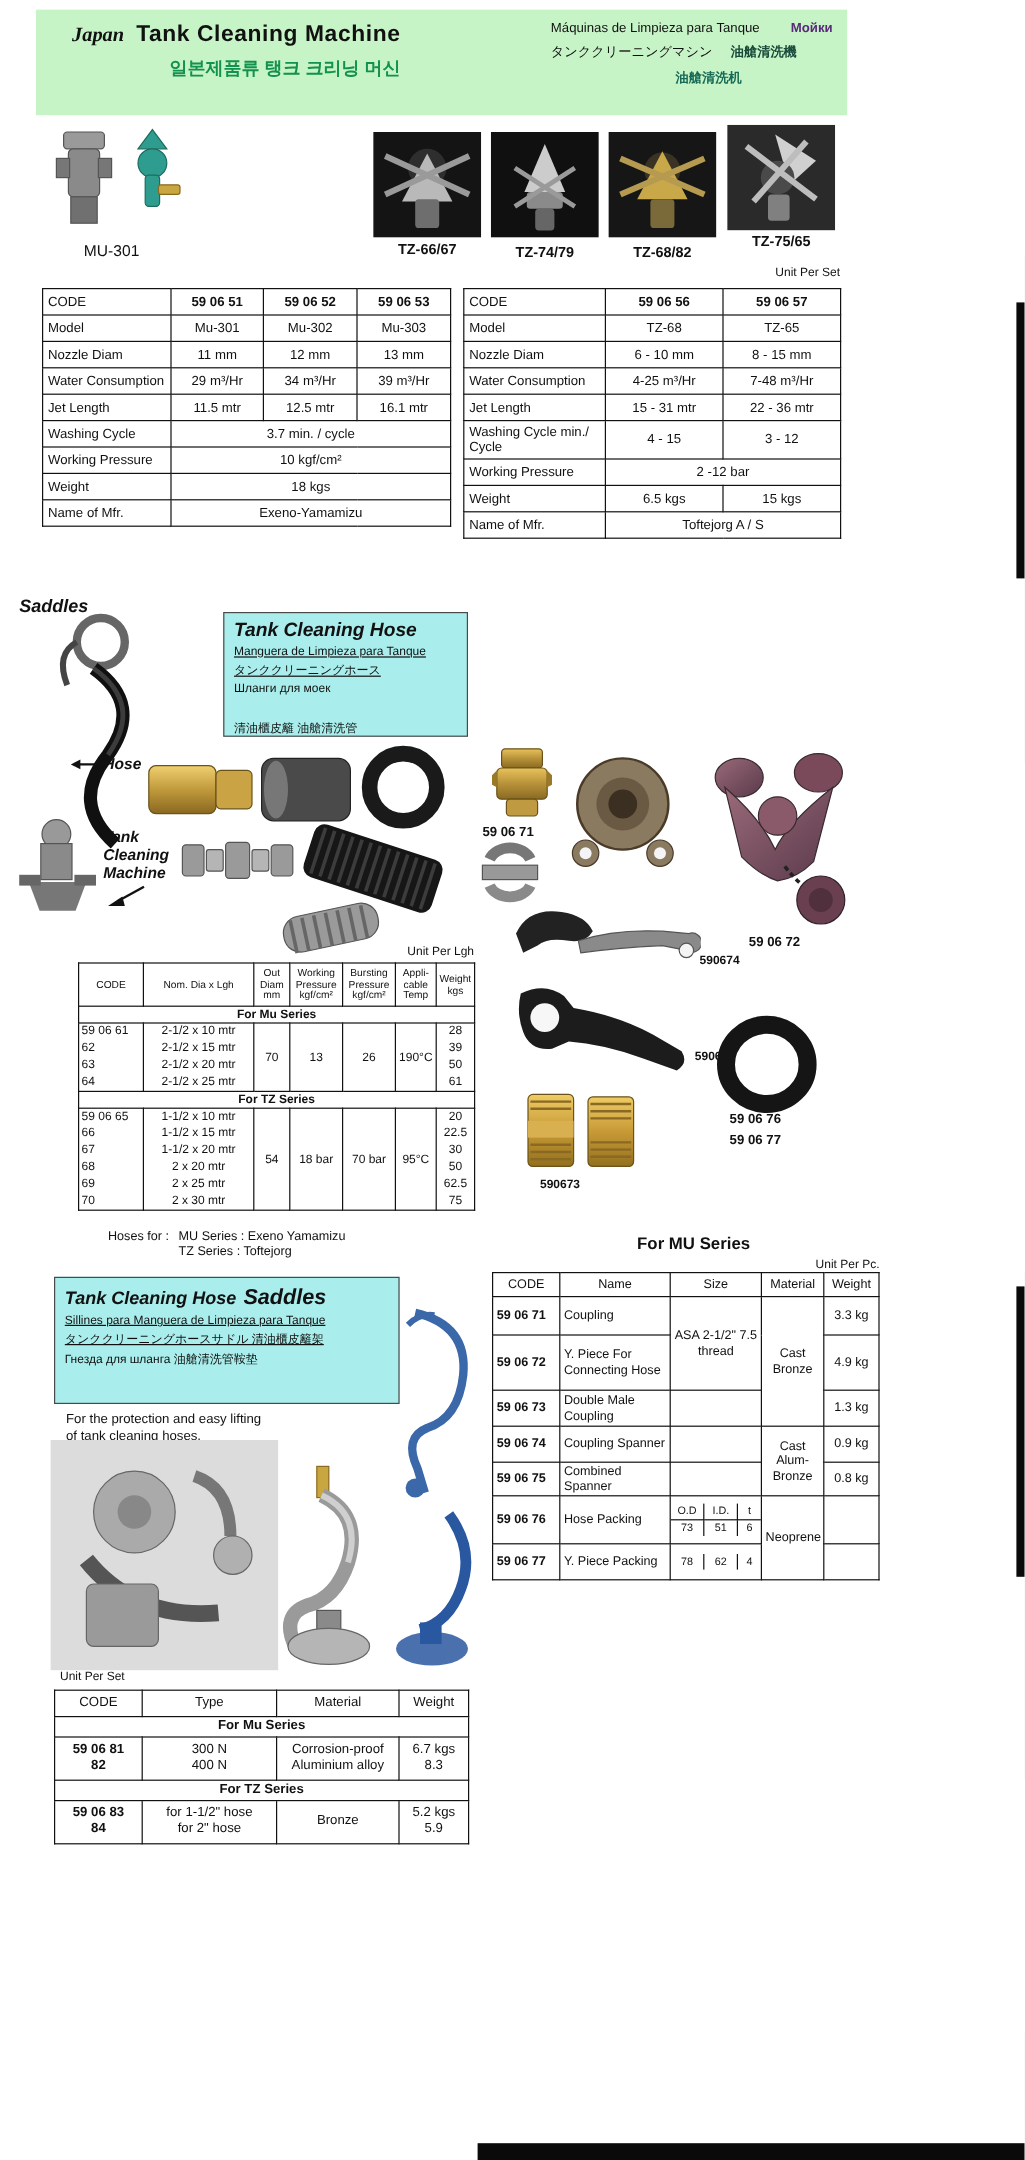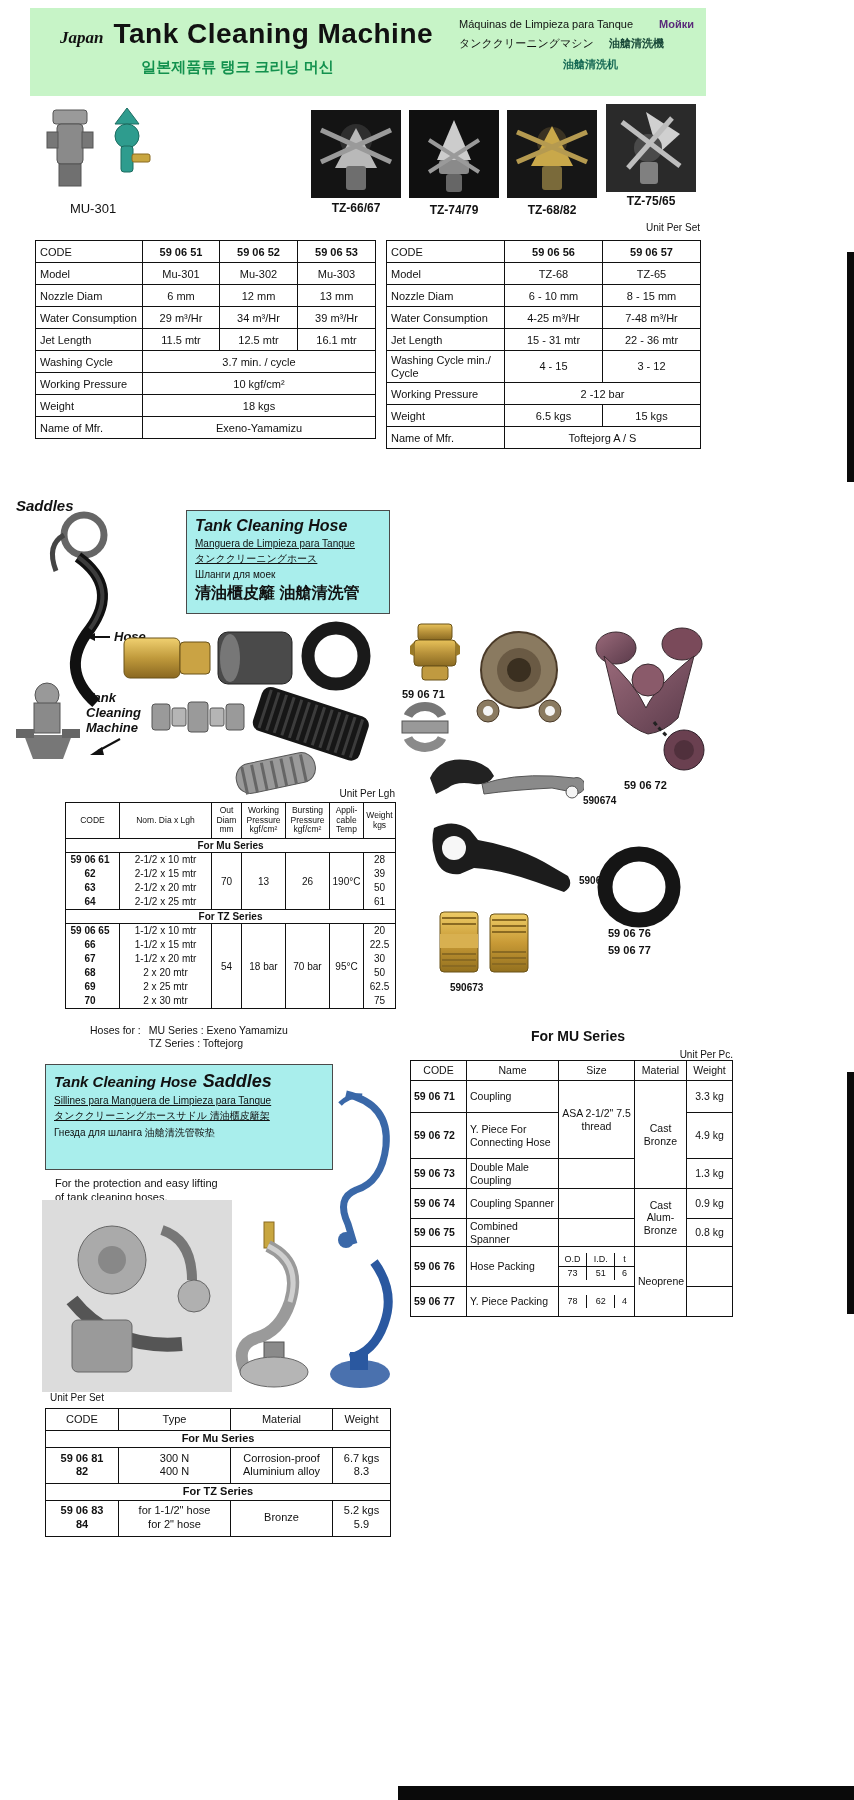--- a/index.html
+++ b/index.html
@@ -6,21 +6,21 @@
   html,body { background:#efefef; }
   body { font-family:"Liberation Sans", sans-serif; color:#111; }
   .page { position:relative; width:854px; height:1800px; background:#ffffff; margin:0 auto; overflow:hidden; }
   .abs { position:absolute; }
 
   
   .header { background:#c7f4c7; display:flex; }
   .hdr-left { width:385px; padding:10px 0 0 30px; }
   .hdr-line1 { white-space:nowrap; }
   .japan { font-family:"Liberation Serif", serif; font-style:italic; font-weight:bold; font-size:17px; margin-right:10px; }
-  .hdr-title { font-size:28px; font-weight:bold; letter-spacing:0.5px; }
+  .hdr-title { font-size:19px; font-weight:bold; letter-spacing:0.5px; }
   .hdr-kr { font-size:15px; font-weight:bold; color:#13914e; margin-top:8px; text-align:center; }
   .hdr-right { flex:1; padding:10px 12px 0 8px; font-size:11px; }
   .hr-row { display:flex; margin-bottom:6px;padding-left:36px; }
   .hr-es { width:200px; }
   .hr-ru { color:#5a2a7a; font-weight:bold; }
   .hr-jp { width:150px; }
   .hr-cn { font-weight:bold; color:#1a4a3a; }
   .hr-cn2 { margin-left:140px; font-weight:bold; color:#176a55; }
 
   
@@ -39,36 +39,36 @@
 
   .small-note { font-size:9px; line-height:11px; }
 
   
   .cyanbox { background:#a9eeec; border:1px solid #4a4a4a; padding:6px 8px; }
   .cb-title { font-size:16px; font-weight:bold; font-style:italic; }
   .cb-title-em { font-size:18px; font-weight:bold; font-style:italic; margin-left:6px; }
   .cb-sub { font-size:13px; font-weight:bold; font-style:italic; margin-top:1px; }
   .cb-line { font-size:10px; margin-top:3px;text-decoration:underline; }
   .cb-ru { font-size:10px; margin-top:3px; }
-  .cb-cn { font-size:16px; font-weight:bold; margin-top:3px; }
+  .cb-cn { font-size:10px; font-weight:normal; margin-top:20px; }
 
   .callout { font-size:13px; font-weight:bold; font-style:italic; }
   .saddles-lbl { font-size:15px; font-weight:bold; font-style:italic; }
 
   .unit-note { font-size:10px; text-align:right; }
   .code-tag { font-size:11px; font-weight:600; }
   .code-tag-sm { font-size:10px; font-weight:600; }
 
   
   .hose-table td { border:1px solid #111; padding:0 2px; }
   .hose-table .hd { font-size:8.5px; text-align:center; vertical-align:middle; line-height:1.15; height:36px; padding:1px; }
   .hose-table .sec { font-size:10px; font-weight:bold; text-align:center; height:14px; }
   .hose-table .blk { vertical-align:middle; font-size:10px; }
   .hose-table .ln { height:14px; line-height:14px; white-space:nowrap; }
-  .hose-table .codes .ln { text-align:center; padding-right:5px; font-weight:bold; }
+  .hose-table .codes .ln { text-align:left; padding-right:5px; font-weight:normal; }
   .hose-table .dias .ln { text-align:center; }
   .hose-table .wts .ln { text-align:center; }
   .hose-table .mval { text-align:center; }
 
   
   .acc-table td { border:1px solid #111; font-size:10.5px; padding:1px 3px; vertical-align:middle; line-height:1.2; }
   .acc-table .hd { text-align:center; height:20px; }
   .acc-table .codec { font-weight:bold; white-space:nowrap; }
   .pgrid { display:grid; grid-template-columns:1.2fr 1.2fr 0.8fr; font-size:9px; text-align:center; }
   .pgrid span { padding:1px 0; border-right:1px solid #111; }
@@ -190,21 +190,21 @@
       <td class="val b">59 06 53</td>
     </tr>
     <tr>
       <td class="lab">Model</td>
       <td class="val">Mu-301</td>
       <td class="val">Mu-302</td>
       <td class="val">Mu-303</td>
     </tr>
     <tr>
       <td class="lab">Nozzle Diam</td>
-      <td class="val">6 mm</td>
+      <td class="val">11 mm</td>
       <td class="val">12 mm</td>
       <td class="val">13 mm</td>
     </tr>
     <tr>
       <td class="lab">Water Consumption</td>
       <td class="val">29 m³/Hr</td>
       <td class="val">34 m³/Hr</td>
       <td class="val">39 m³/Hr</td>
     </tr>
     <tr>
@@ -295,21 +295,21 @@
       <path d="M72 52 q42 30 12 72 q-32 40 6 74" fill="none" stroke="#101010" stroke-width="11"></path>
       <path d="M72 52 q42 30 12 72" fill="none" stroke="#3c3c3c" stroke-width="4"></path>
       <circle cx="41" cy="190" r="12" fill="#999" stroke="#555"></circle>
       <rect x="28" y="198" width="26" height="30" fill="#8a8a8a" stroke="#555"></rect>
       <path d="M18 230 L66 230 L57 254 L27 254 Z" fill="#777"></path>
       <rect x="10" y="224" width="18" height="9" fill="#666"></rect>
       <rect x="56" y="224" width="18" height="9" fill="#666"></rect>
     </svg>
   </div>
 
-  <div class="abs" style="left:86px;top:629px;display:flex;align-items:center;gap:4px;">
+  <div class="abs" style="left:58px;top:629px;display:flex;align-items:center;gap:4px;">
     <svg width="24" height="10" viewBox="0 0 24 10">
         <path d="M24 5 H7" stroke="#111" stroke-width="2"></path>
         <path d="M9 1 L1 5 L9 9 Z" fill="#111"></path>
       </svg>
     <span class="callout">Hose</span>
   </div>
 
   <div class="abs" style="left:86px;top:690px;">
     <div class="callout">Tank</div>
     <div class="callout">Cleaning</div>

